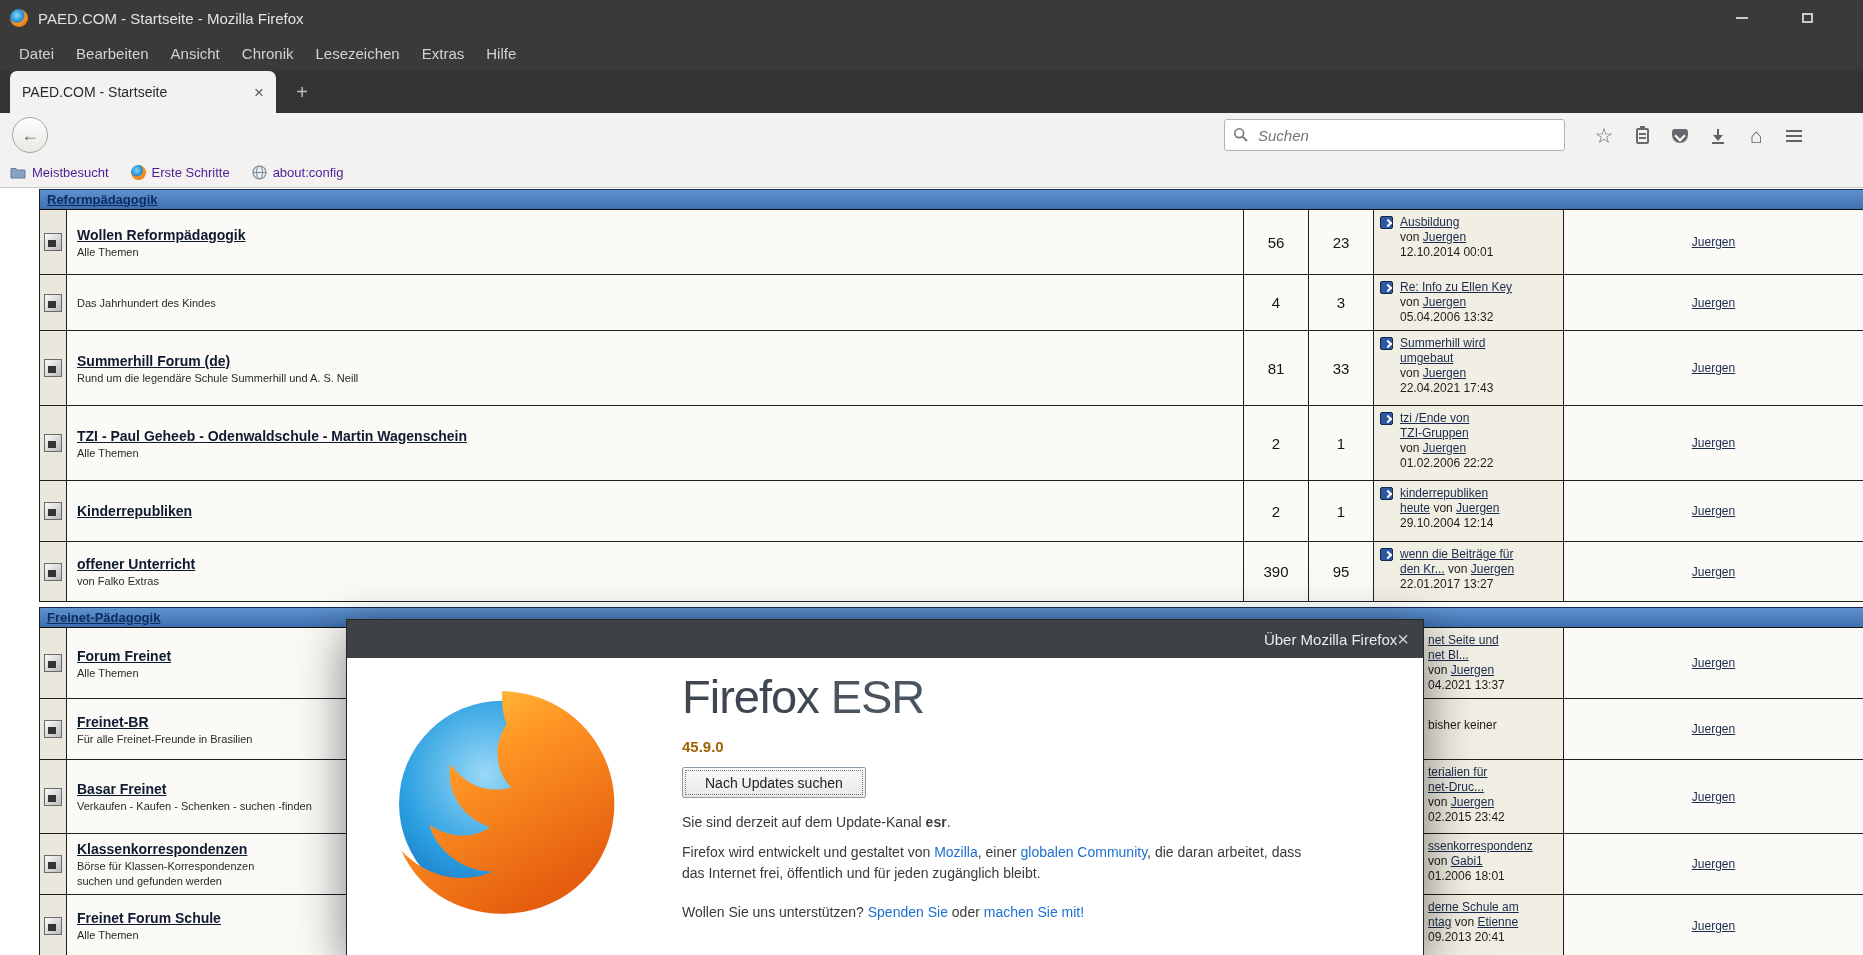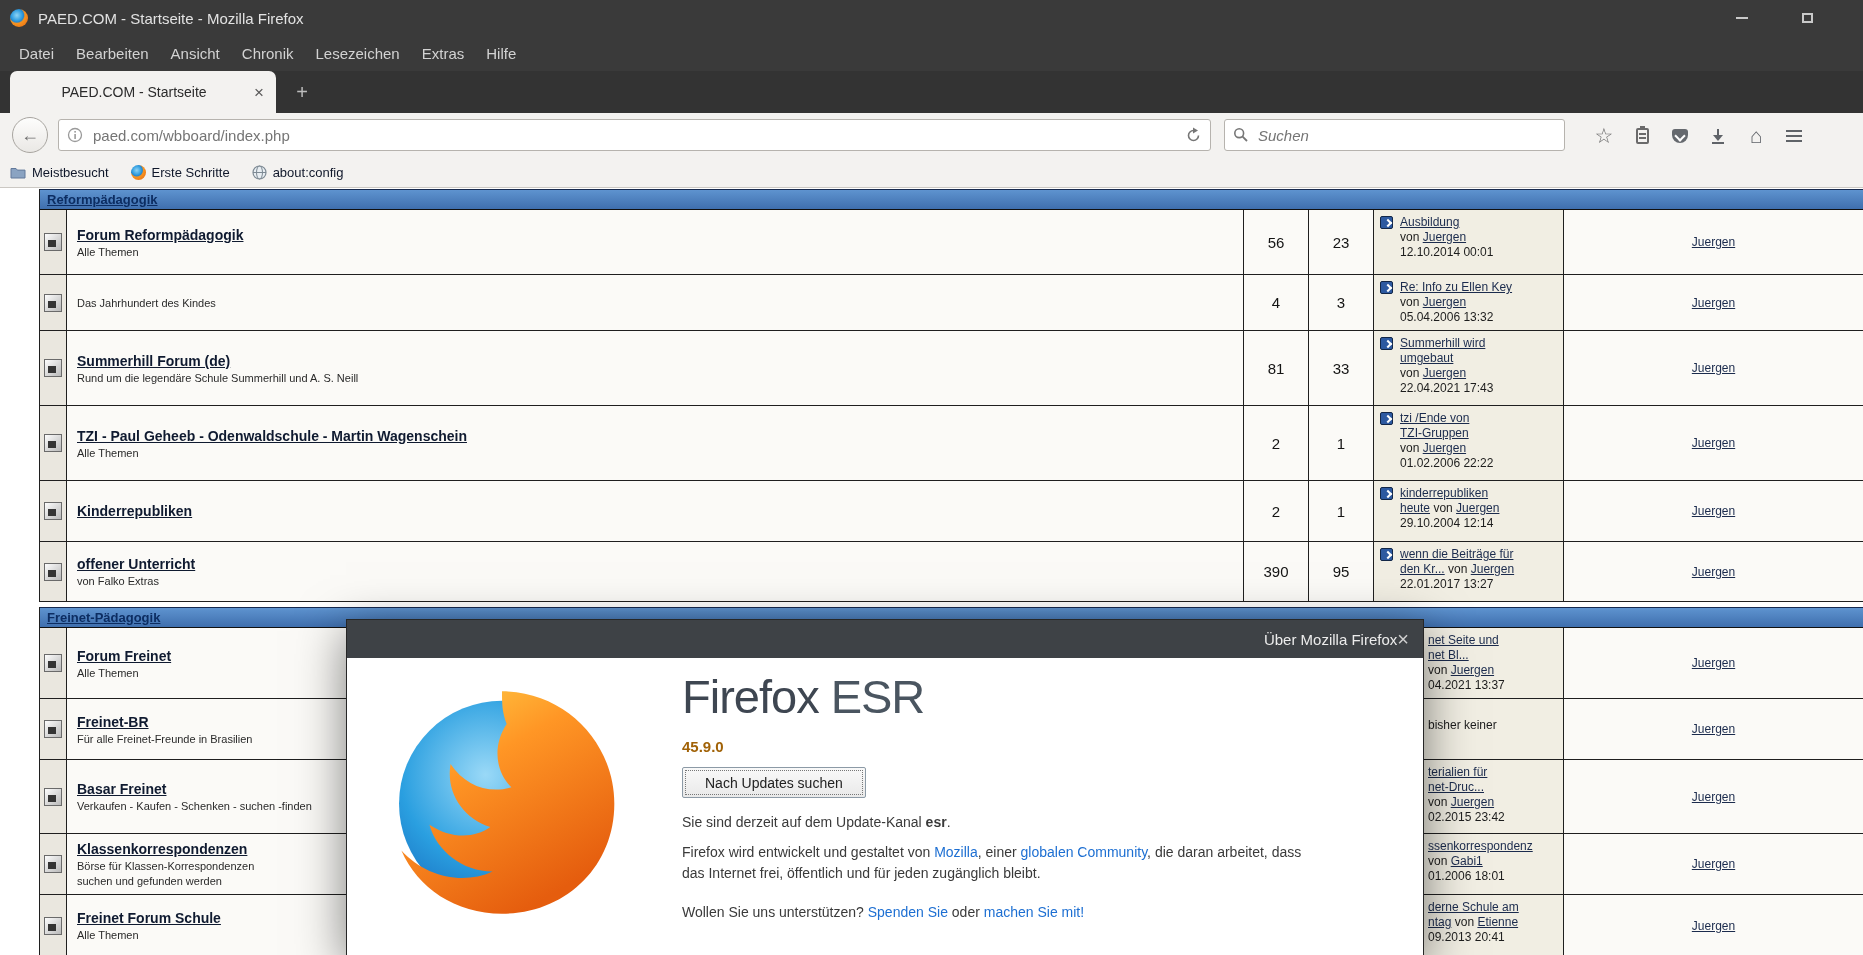--- a/index.html
+++ b/index.html
@@ -15,21 +15,21 @@
   .title-text{font-size:15px;color:#e2e2e2;}
   .win-btn{position:absolute;top:0;width:46px;height:36px;display:flex;align-items:center;justify-content:center;}
   .win-btn.min{right:98px;} .win-btn.max{right:33px;}
   .glyph-min{display:block;width:12px;height:2px;background:#c9c9c9;}
   .glyph-max{display:block;width:11px;height:10px;border:2px solid #c9c9c9;box-sizing:border-box;}
   
   .menubar{position:absolute;top:36px;left:0;right:0;height:35px;background:#3a3a3a;
     display:flex;align-items:center;padding-left:8px;}
   .menu-item{font-size:15px;color:#d2d2d2;padding:0 11px;height:100%;display:flex;align-items:center;}
   
-  .tabbar{position:absolute;top:71px;left:0;right:0;height:42px;background:#333333;text-align:center;}
+  .tabbar{position:absolute;top:71px;left:0;right:0;height:42px;background:#333333;}
   .tab{position:absolute;left:10px;top:0;width:266px;height:42px;background:#f3f2f0;
     border-radius:7px 7px 0 0;display:flex;align-items:center;padding:0 12px;box-sizing:border-box;}
   .tab-label{font-size:14px;color:#2b2b2b;flex:1;white-space:nowrap;overflow:hidden;}
   .tab-close{font-size:17px;color:#5a5a5a;margin-left:8px;line-height:1;}
   .newtab{position:absolute;left:286px;top:6px;width:32px;height:30px;display:flex;align-items:center;justify-content:center;
     font-size:20px;color:#bdbdbd;}
   
   .navbar{position:absolute;top:113px;left:0;right:0;height:45px;background:#f3f2f0;}
   .back-btn{position:absolute;left:12px;top:4px;width:36px;height:36px;border-radius:50%;
     border:1px solid #a8a5a0;background:linear-gradient(#fdfdfc,#eae8e5);box-sizing:border-box;
@@ -55,21 +55,21 @@
     border-left:2px solid #fff;border-bottom:2px solid #fff;transform:rotate(-45deg);}
   .dl-ico{position:relative;width:16px;height:16px;}
   .dl-ico .stem{position:absolute;left:7px;top:1px;width:2px;height:6px;background:#5f6368;}
   .dl-ico .head{position:absolute;left:3px;top:7px;width:0;height:0;border-left:5px solid transparent;
     border-right:5px solid transparent;border-top:6px solid #5f6368;}
   .dl-ico .base{position:absolute;left:2px;bottom:0;width:12px;height:2px;background:#5f6368;}
   .menu-ico{width:16px;height:2px;background:#5f6368;box-shadow:0 5px 0 #5f6368,0 10px 0 #5f6368;margin-top:-10px;}
   
   .bookmarksbar{position:absolute;top:158px;left:0;right:0;height:30px;background:#f3f2f0;
     border-bottom:1px solid #cbc8c3;display:flex;align-items:center;padding-left:10px;box-sizing:border-box;}
-  .bm-item{display:flex;align-items:center;margin-right:22px;font-size:13px;color:#0f172a;}
+  .bm-item{display:flex;align-items:center;margin-right:22px;font-size:13px;color:#4c1d95;}
   .bm-item .ico{margin-right:6px;display:flex;align-items:center;}
   .ff-mini{width:15px;height:15px;border-radius:50%;
     background:radial-gradient(circle at 38% 35%, #8fd4f4 0%, #2f9de0 34%, #2a86c9 42%, #f59321 50%, #e8650d 100%);}
   
   .content{position:absolute;top:189px;left:0;right:0;bottom:0;background:#fff;}
   .ftable{margin-left:39px;width:1824px;border-left:1px solid #1f1f1f;box-sizing:border-box;}
   .ftable + .ftable{margin-top:5px;}
   .cat-bar{height:21px;background:linear-gradient(#5e93cf,#3f6fae);border-top:1px solid #16294e;
     border-bottom:1px solid #101010;display:flex;align-items:center;padding:0 7px;box-sizing:border-box;}
   .cat-link{font-size:13px;font-weight:bold;color:#0c2d62;text-decoration:underline;}
@@ -148,32 +148,20 @@
 <div class="tabbar">
   <div class="tab">
     <span class="tab-label">PAED.COM - Startseite</span>
     <span class="tab-close">×</span>
   </div>
   <div class="newtab">+</div>
 </div>
 
 <div class="navbar">
   <div class="back-btn">←</div>
-  <div class="urlbar">
-    <svg width="16" height="16" viewBox="0 0 16 16">
-      <circle cx="8" cy="8" r="6.5" fill="none" stroke="#9a9a9a" stroke-width="1.3"></circle>
-      <rect x="7.3" y="4" width="1.6" height="1.6" fill="#9a9a9a"></rect>
-      <rect x="7.3" y="7" width="1.6" height="5" fill="#9a9a9a"></rect>
-    </svg>
-    <input class="url-input" value="paed.com/wbboard/index.php" style="">
-    <svg width="17" height="17" viewBox="0 0 17 17">
-      <path d="M13.5 8.5 A5 5 0 1 1 8.5 3.5" fill="none" stroke="#767676" stroke-width="1.6"></path>
-      <polygon points="8,0.5 13,3.5 8,6.5" fill="#767676"></polygon>
-    </svg>
-  </div>
   <div class="searchbar">
     <svg width="16" height="16" viewBox="0 0 16 16">
       <circle cx="6.2" cy="6.2" r="4.4" fill="none" stroke="#767676" stroke-width="1.6"></circle>
       <line x1="9.6" y1="9.6" x2="14" y2="14" stroke="#767676" stroke-width="1.8"></line>
     </svg>
     <input class="search-input" placeholder="Suchen" style="">
   </div>
   <div class="nav-icons">
     <div class="nav-ico">
         <span class="star-glyph">☆</span>
@@ -232,21 +220,21 @@
   <div class="ftable">
     <div class="cat-bar">
       <a class="cat-link">Reformpädagogik</a>
     </div>
 
     <div class="frow h65">
       <div class="cell c-ico">
           <span class="b-ico"></span>
         </div>
       <div class="cell c-name">
-        <span><a class="fname">Forum Reformpädagogik</a></span>
+        <span><a class="fname">Wollen Reformpädagogik</a></span>
         <div class="fdesc">Alle Themen</div>
       </div>
       <div class="cell c-num">56</div>
       <div class="cell c-num">23</div>
       <div class="cell c-last">
         <div class="lp">
           <span class="lp-ico"></span>
           <a>Ausbildung</a><br>
           <span>von</span> <a>Juergen</a><br>
           <span class="lp-d">12.10.2014 00:01</span>

